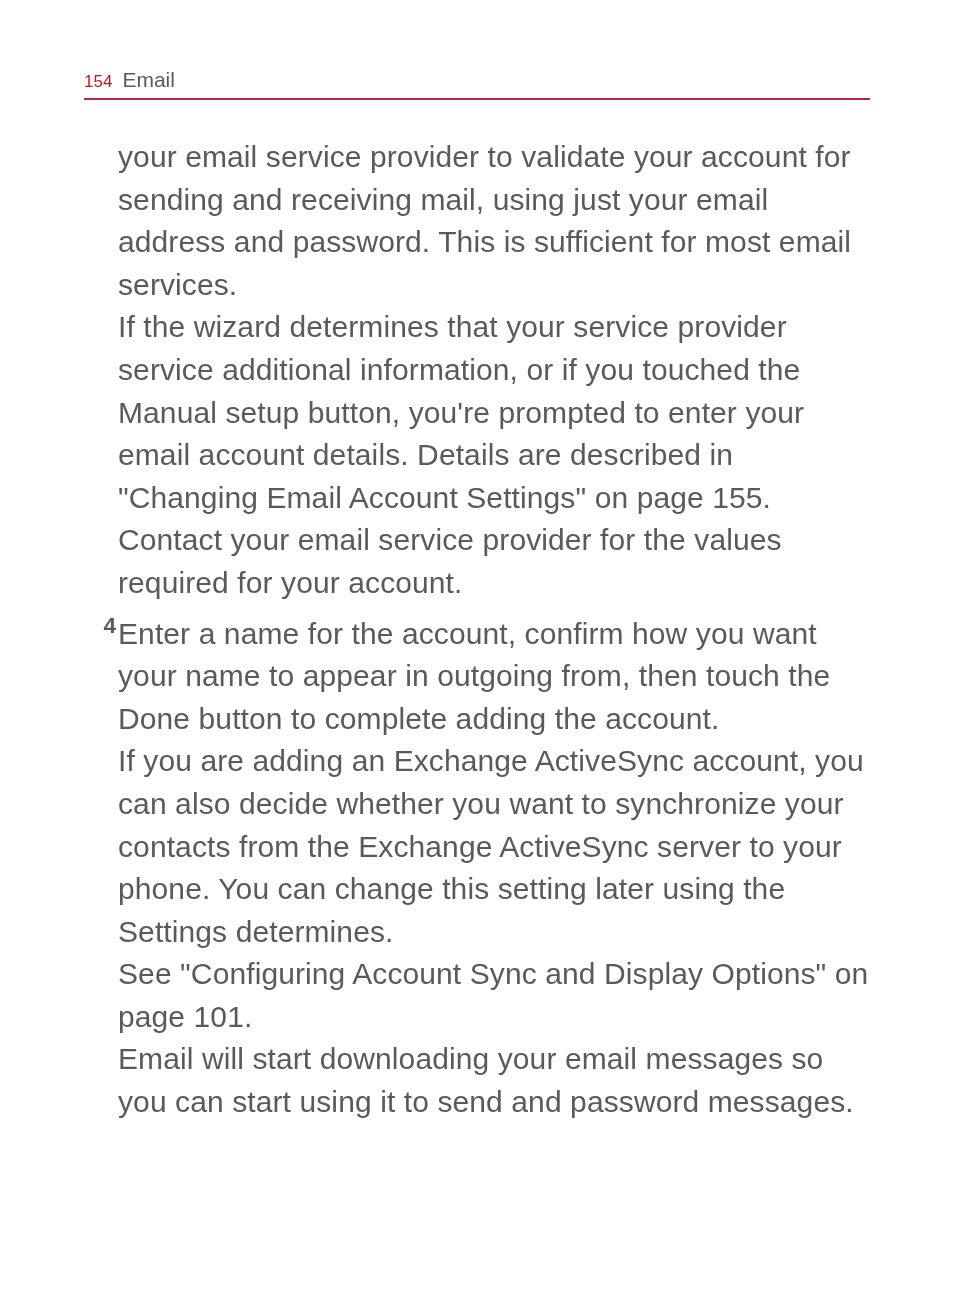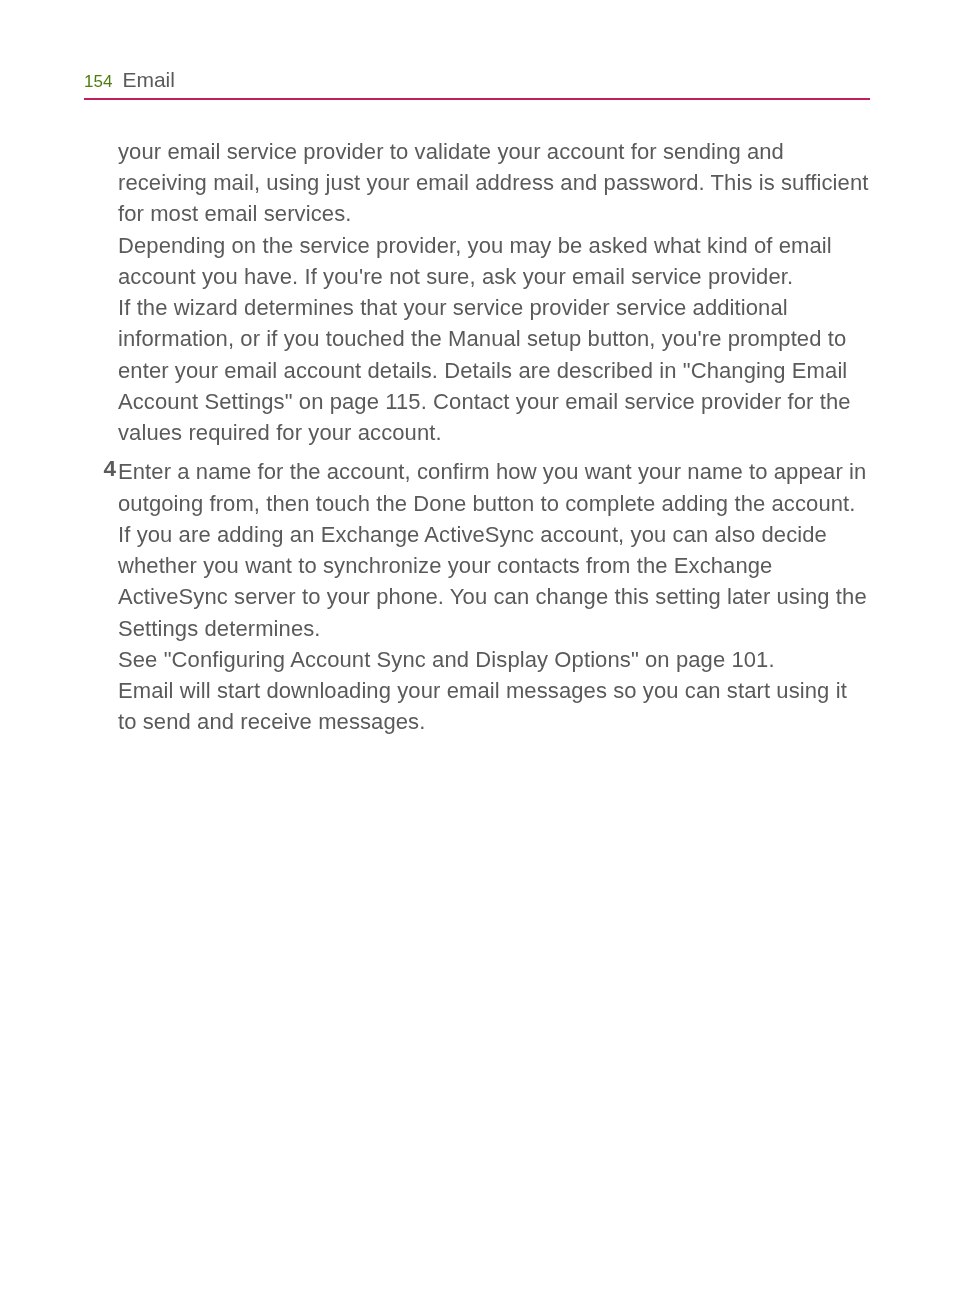--- a/index.html
+++ b/index.html
@@ -18,36 +18,36 @@
     .header {
       display: flex;
       align-items: baseline;
       gap: 10px;
       padding-bottom: 6px;
       border-bottom: 2px solid #c01e5f;
       margin-bottom: 36px;
     }
     .page-num {
       font-size: 17px;
-      color: #4d7c0f;
+      color: #b91c1c;
       font-weight: 400;
     }
     .section-title {
       font-size: 21px;
       color: #5a5a5a;
       font-weight: 400;
     }
     .content {
       padding-left: 34px;
     }
     .para-block {
       margin-bottom: 0;
     }
     .para {
-      font-size: 22px;
+      font-size: 30px;
       line-height: 1.42;
       color: #5a5a5a;
       letter-spacing: 0.1px;
     }
     .step {
       display: flex;
       align-items: flex-start;
       margin-top: 8px;
     }
     .step-num {
@@ -71,34 +71,33 @@
 <body>
 
 <div class="header">
   <span class="page-num">154</span>
   <span class="section-title">Email</span>
 </div>
 
 <div class="content">
   <div class="para-block">
     <p class="para">your email service provider to validate your account for sending and receiving mail, using just your email address and password. This is sufficient for most email services.</p>
-    <p class="para">Depending on the service provider, you may be asked what kind of email account you have. If you're not sure, ask your email service provider.</p>
     <p class="para">
-      <span>If the wizard determines that your service provider service additional information, or if you touched the </span><span class="bold">Manual setup</span><span> button, you're prompted to enter your email account details. Details are described in "Changing Email Account Settings" on page 115. Contact your email service provider for the values required for your account.</span>
+      <span>If the wizard determines that your service provider service additional information, or if you touched the </span><span class="bold">Manual setup</span><span> button, you're prompted to enter your email account details. Details are described in "Changing Email Account Settings" on page 155. Contact your email service provider for the values required for your account.</span>
     </p>
   </div>
 
   <div class="step">
     <div class="step-num">4</div>
     <div class="step-body">
       <p class="para">
         <span>Enter a name for the account, confirm how you want your name to appear in outgoing from, then touch the </span><span class="bold">Done</span><span> button to complete adding the account.</span>
       </p>
       <p class="para">
         <span>If you are adding an Exchange ActiveSync account, you can also decide whether you want to synchronize your contacts from the Exchange ActiveSync server to your phone. You can change this setting later using the </span><span class="bold">Settings</span><span> determines.</span>
       </p>
       <p class="para">See "Configuring Account Sync and Display Options" on page 101.</p>
       <p class="para">
-        <span class="bold">Email</span><span> will start downloading your email messages so you can start using it to send and receive messages.</span>
+        <span class="bold">Email</span><span> will start downloading your email messages so you can start using it to send and password messages.</span>
       </p>
     </div>
   </div>
 </div>
 
 </body></html>

